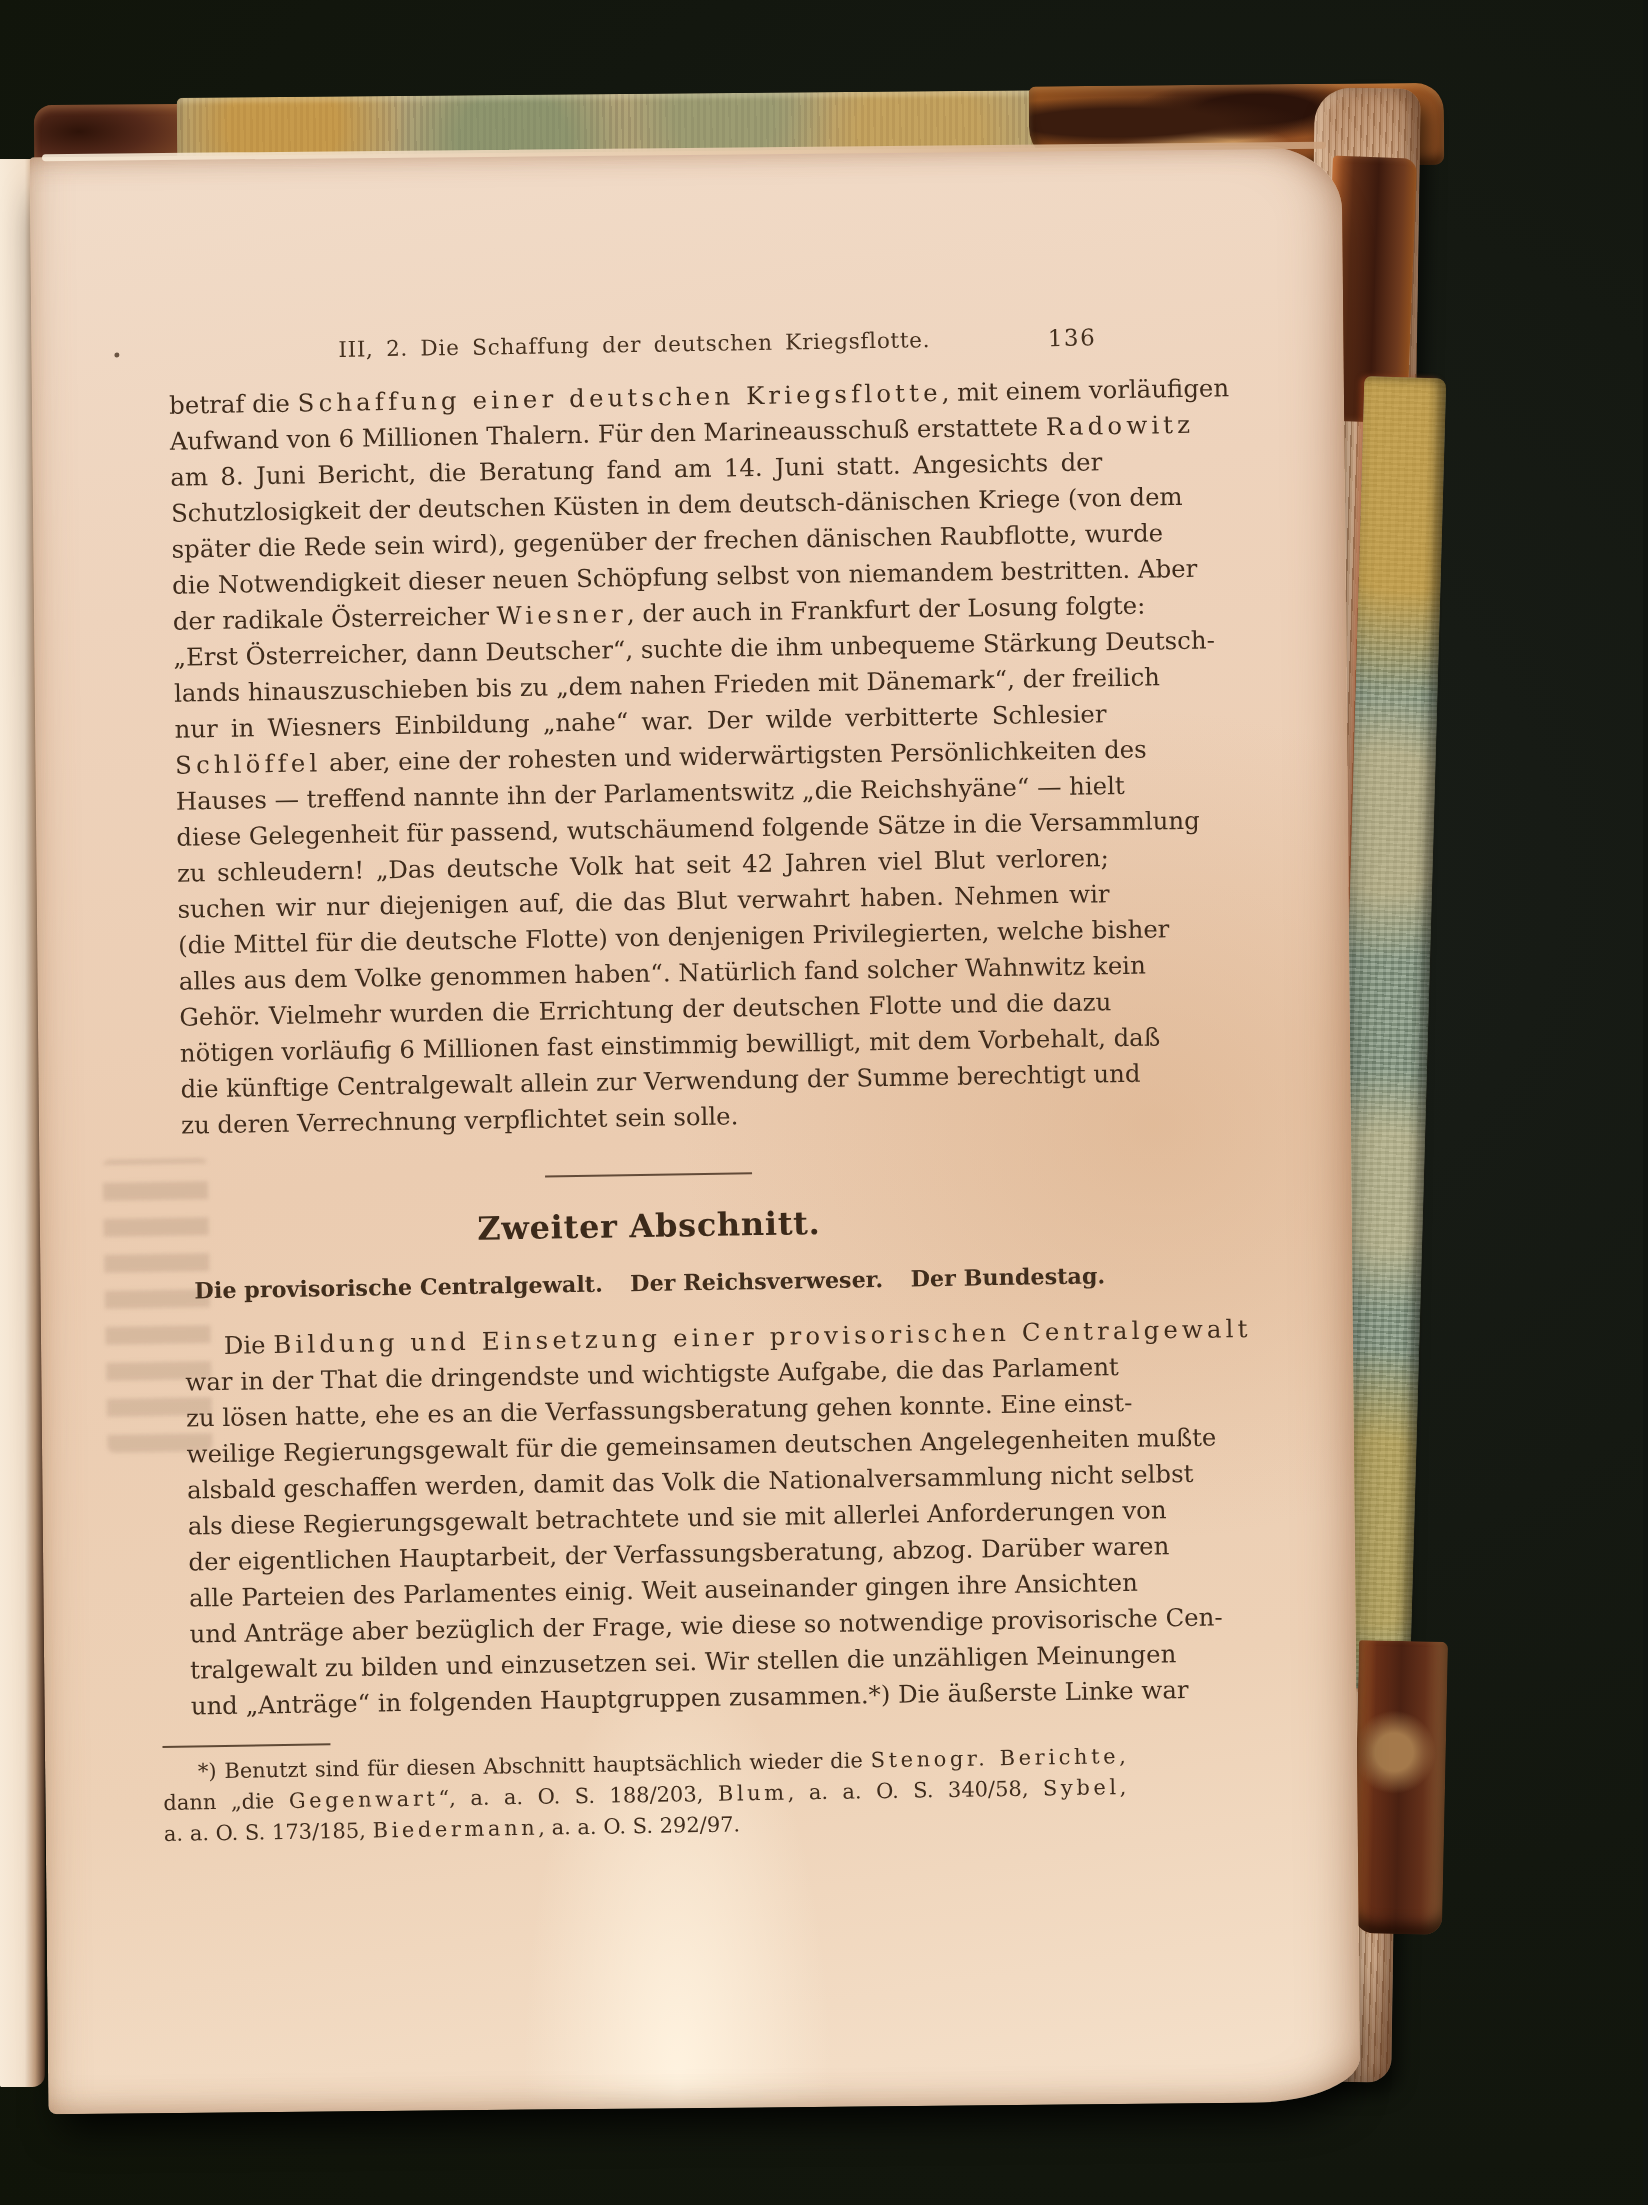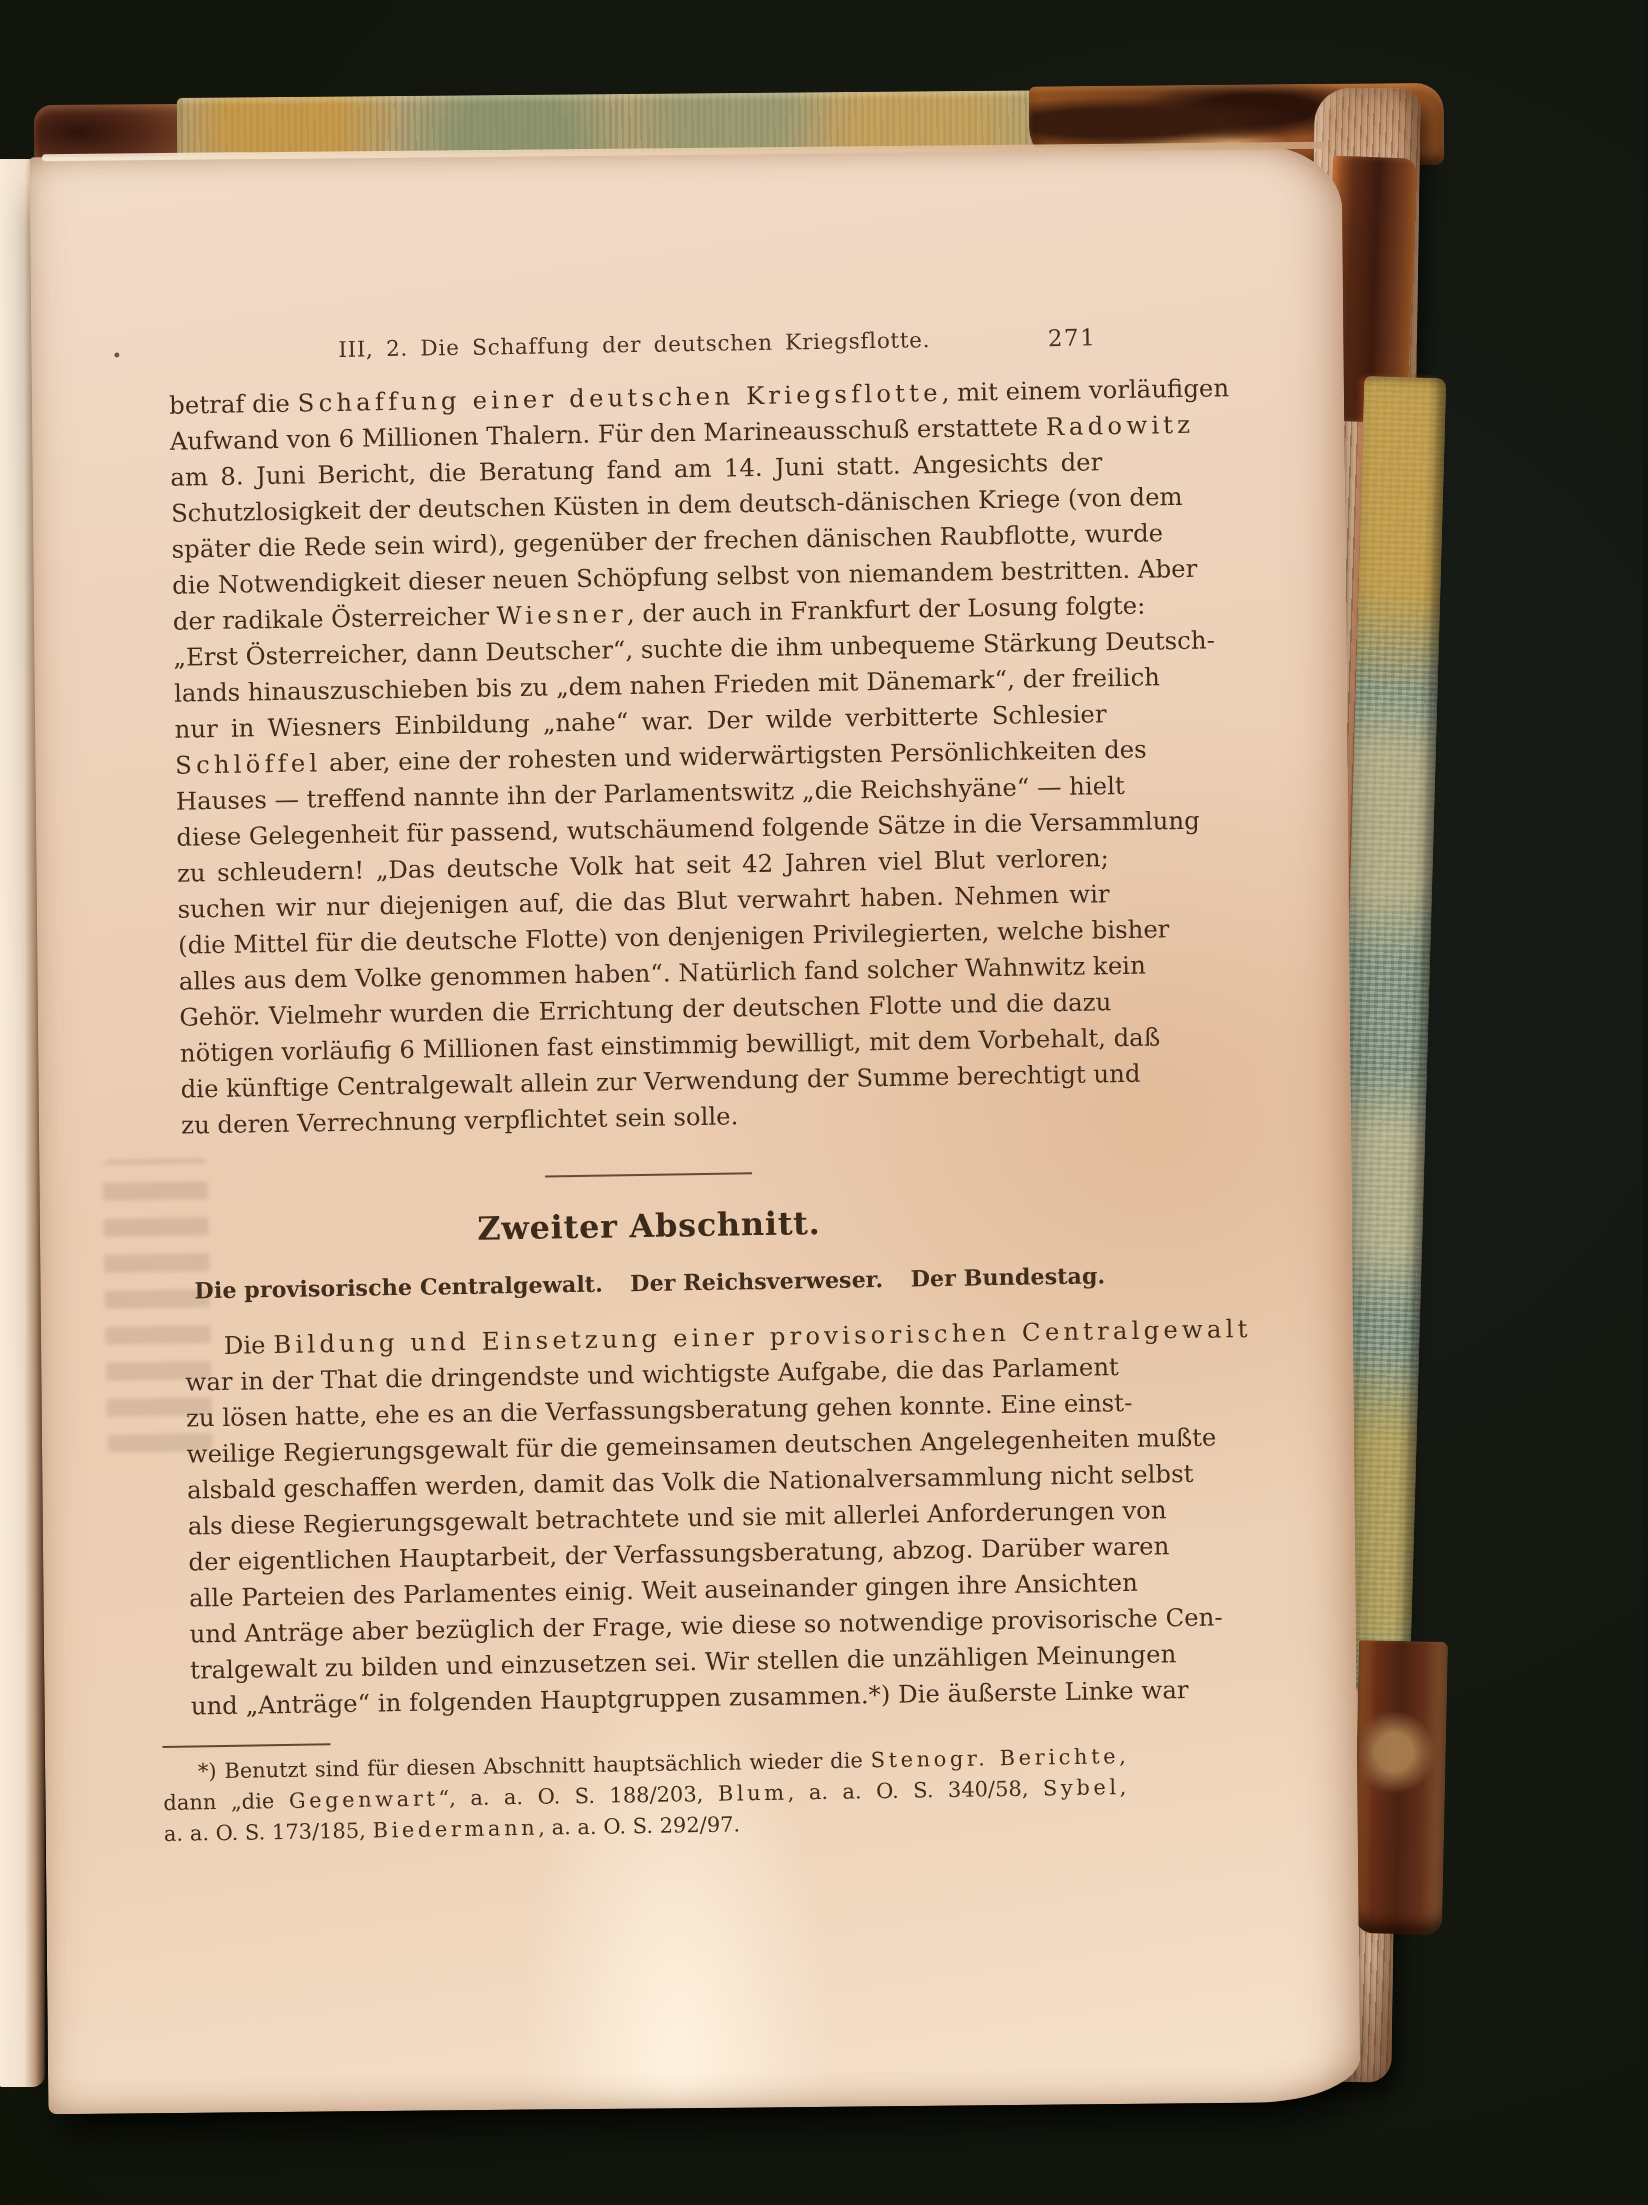--- a/index.html
+++ b/index.html
@@ -124,21 +124,21 @@
   <div class="left-sliver"></div>
   <div class="book-page"></div>
   <div class="page-top-edge"></div>
   <div class="ghost-text"></div>
 
   <div class="page-inner">
 
     <div class="header-row">
       <span class="speck"></span>
       <span>III, 2. Die Schaffung der deutschen Kriegsflotte.</span>
-      <span class="pagenum">271</span>
+      <span class="pagenum">136</span>
     </div>
 
     <div class="para para1">
         <div class="text-line"><span>betraf die </span><span class="sperr">Schaffung einer deutschen Kriegsflotte</span><span>, mit einem vorläufigen</span></div>
         <div class="text-line"><span>Aufwand von 6 Millionen Thalern. Für den Marineausschuß erstattete </span><span class="sperr">Radowitz</span></div>
         <div class="text-line"><span>am 8. Juni Bericht, die Beratung fand am 14. Juni statt. Angesichts der</span></div>
         <div class="text-line"><span>Schutzlosigkeit der deutschen Küsten in dem deutsch-dänischen Kriege (von dem</span></div>
         <div class="text-line"><span>später die Rede sein wird), gegenüber der frechen dänischen Raubflotte, wurde</span></div>
         <div class="text-line"><span>die Notwendigkeit dieser neuen Schöpfung selbst von niemandem bestritten. Aber</span></div>
         <div class="text-line"><span>der radikale Österreicher </span><span class="sperr">Wiesner</span><span>, der auch in Frankfurt der Losung folgte:</span></div>

